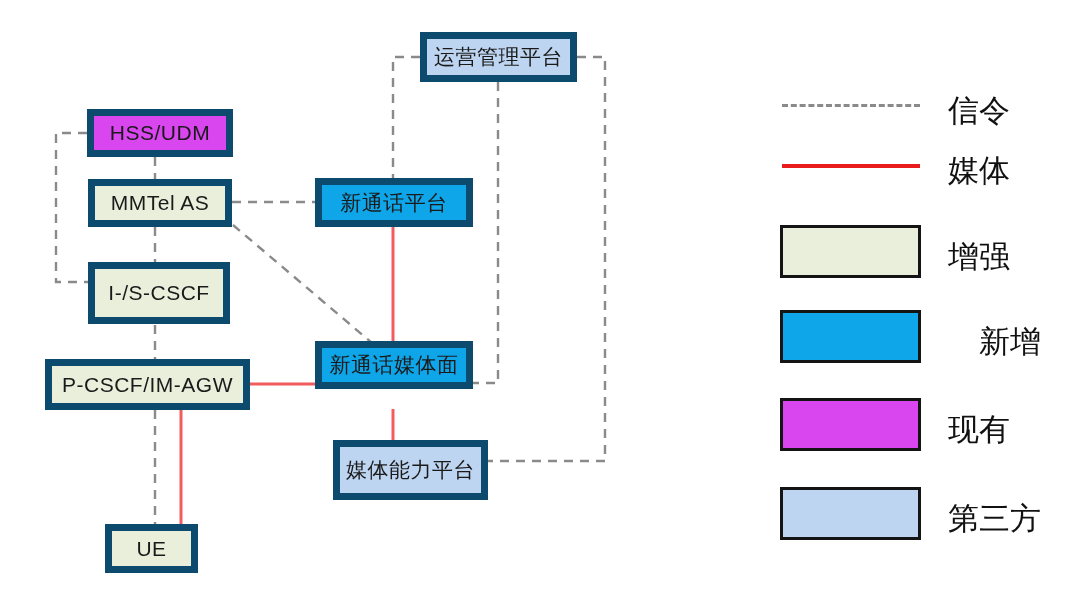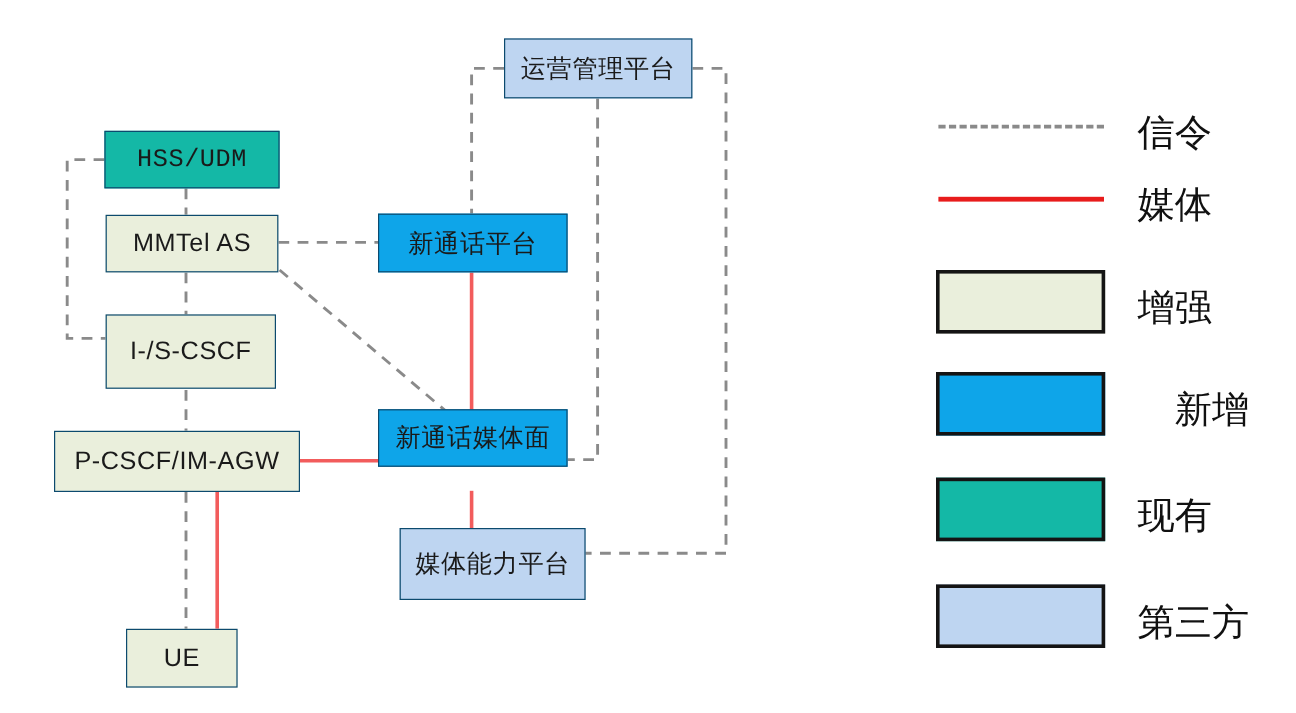--- a/index.html
+++ b/index.html
@@ -18,30 +18,30 @@
   #connector-layer {
     position: absolute;
     left: 0;
     top: 0;
     width: 1080px;
     height: 594px;
   }
   .node {
     position: absolute;
     box-sizing: border-box;
-    border: 1px solid #0c4a6e;
+    border: 7px solid #0c4a6e;
     display: flex;
     align-items: center;
     justify-content: center;
     font-size: 21px;
     color: #1a1a1a;
     white-space: nowrap;
     letter-spacing: 0.5px;
   }
-  .fill-existing   { background: #14b8a6; font-family: Liberation Mono, monospace; }
+  .fill-existing   { background: #d946ef; }
   .fill-enhanced   { background: #eaefdc; }
   .fill-new        { background: #0ea5e9; }
   .fill-thirdparty { background: #bed5f1; }
   .legend-swatch-box {
     position: absolute;
     box-sizing: border-box;
     width: 141px;
     height: 53px;
     border: 3px solid #141414;
   }

